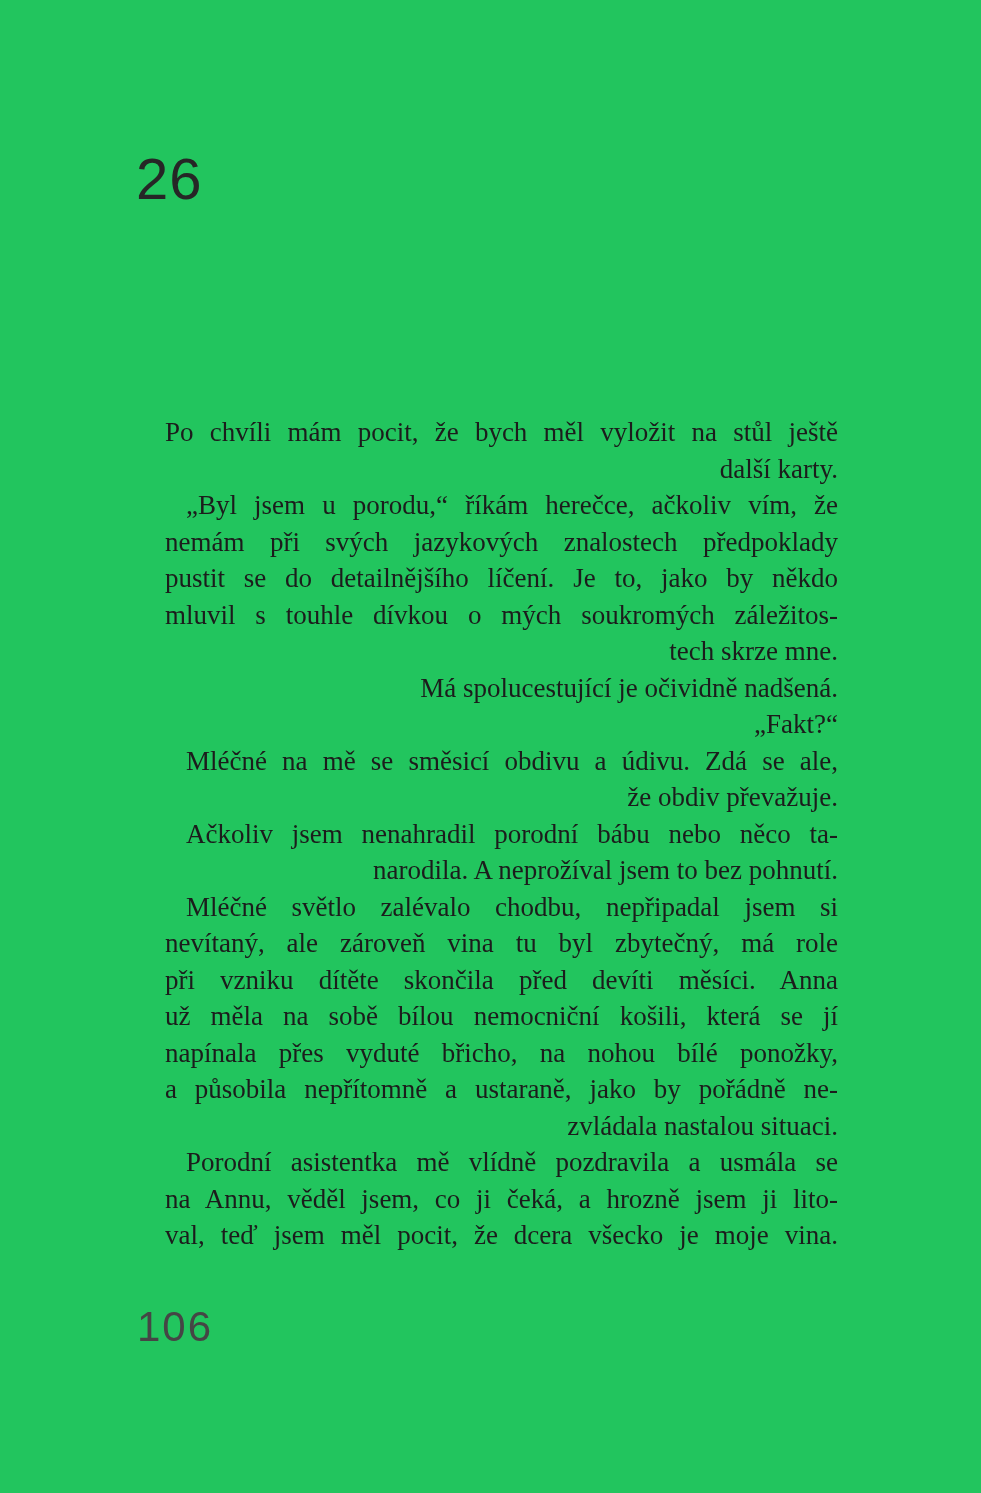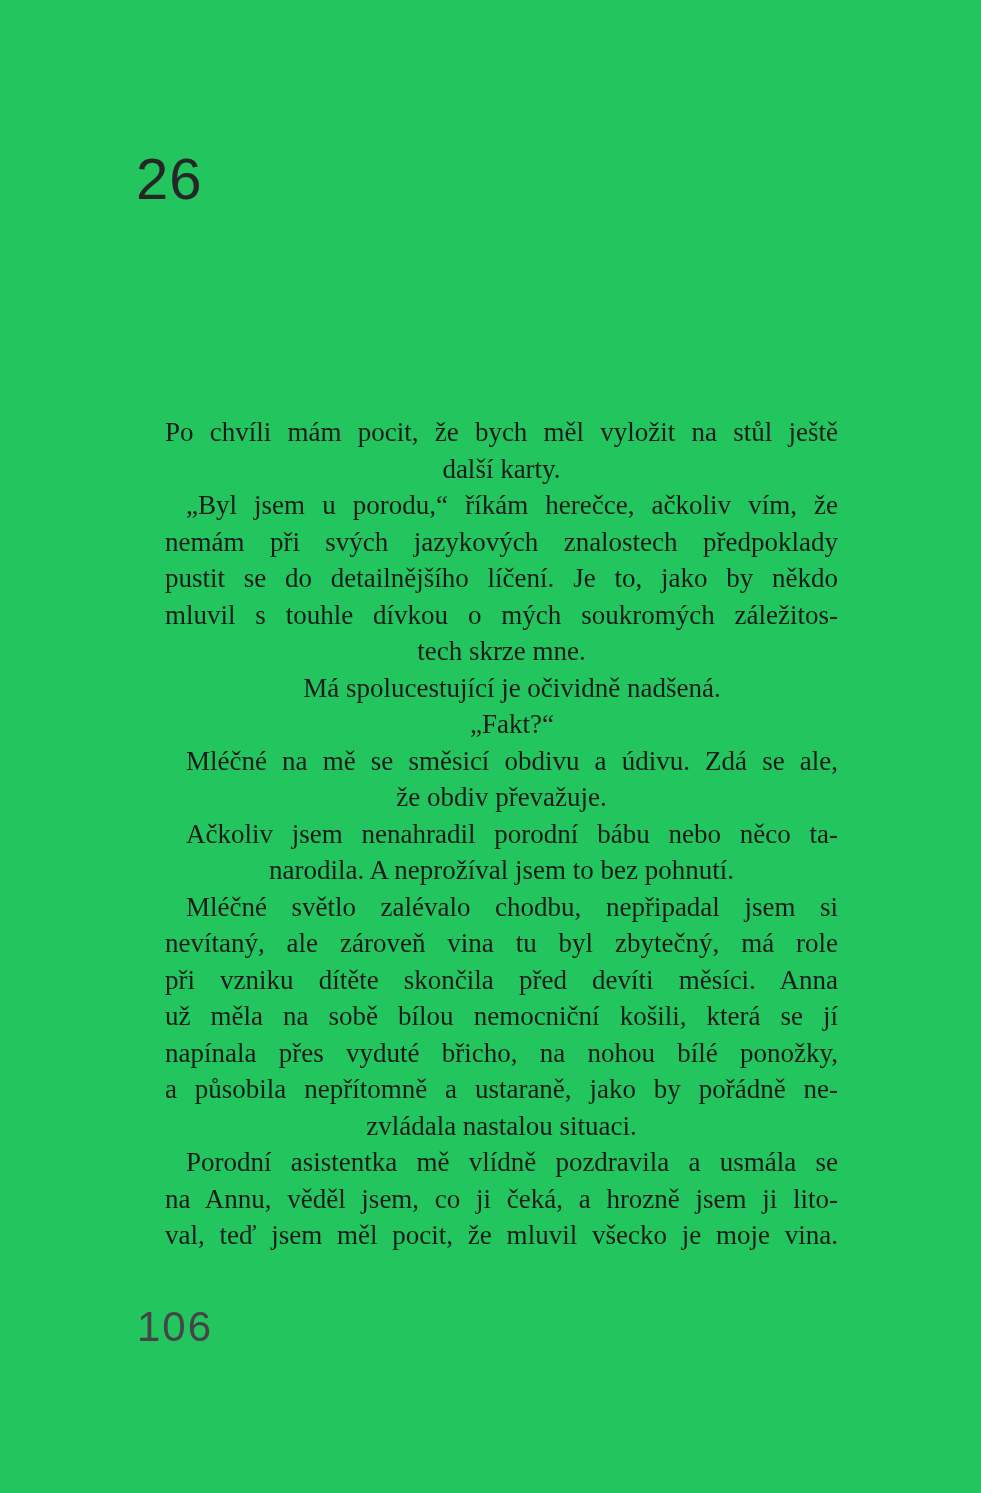--- a/index.html
+++ b/index.html
@@ -31,21 +31,21 @@
     left: 137px;
     top: 414px;
     width: 673px;
     font-family: "Liberation Serif", serif;
     font-size: 27px;
     line-height: 36.5px;
     color: #1c1c1c;
     margin-left: 28px;
   }
   .line {
-    text-align: center;
+    text-align: right;
     white-space: normal;
   }
   .line.just {
     text-align: justify;
     text-align-last: justify;
   }
   .line.indent {
     text-indent: 21px;
   }
   .page-number {
@@ -83,17 +83,17 @@
       <div class="line">narodila. A neprožíval jsem to bez pohnutí.</div>
       <div class="line just indent">Mléčné světlo zalévalo chodbu, nepřipadal jsem si</div>
       <div class="line just">nevítaný, ale zároveň vina tu byl zbytečný, má role</div>
       <div class="line just">při vzniku dítěte skončila před devíti měsíci. Anna</div>
       <div class="line just">už měla na sobě bílou nemocniční košili, která se jí</div>
       <div class="line just">napínala přes vyduté břicho, na nohou bílé ponožky,</div>
       <div class="line just">a působila nepřítomně a ustaraně, jako by pořádně ne-</div>
       <div class="line">zvládala nastalou situaci.</div>
       <div class="line just indent">Porodní asistentka mě vlídně pozdravila a usmála se</div>
       <div class="line just">na Annu, věděl jsem, co ji čeká, a hrozně jsem ji lito-</div>
-      <div class="line just">val, teď jsem měl pocit, že mluvil všecko je moje vina.</div>
+      <div class="line just">val, teď jsem měl pocit, že dcera všecko je moje vina.</div>
     </div>
 
   <div class="page-number">106</div>
 </div>
 
 </body></html>

